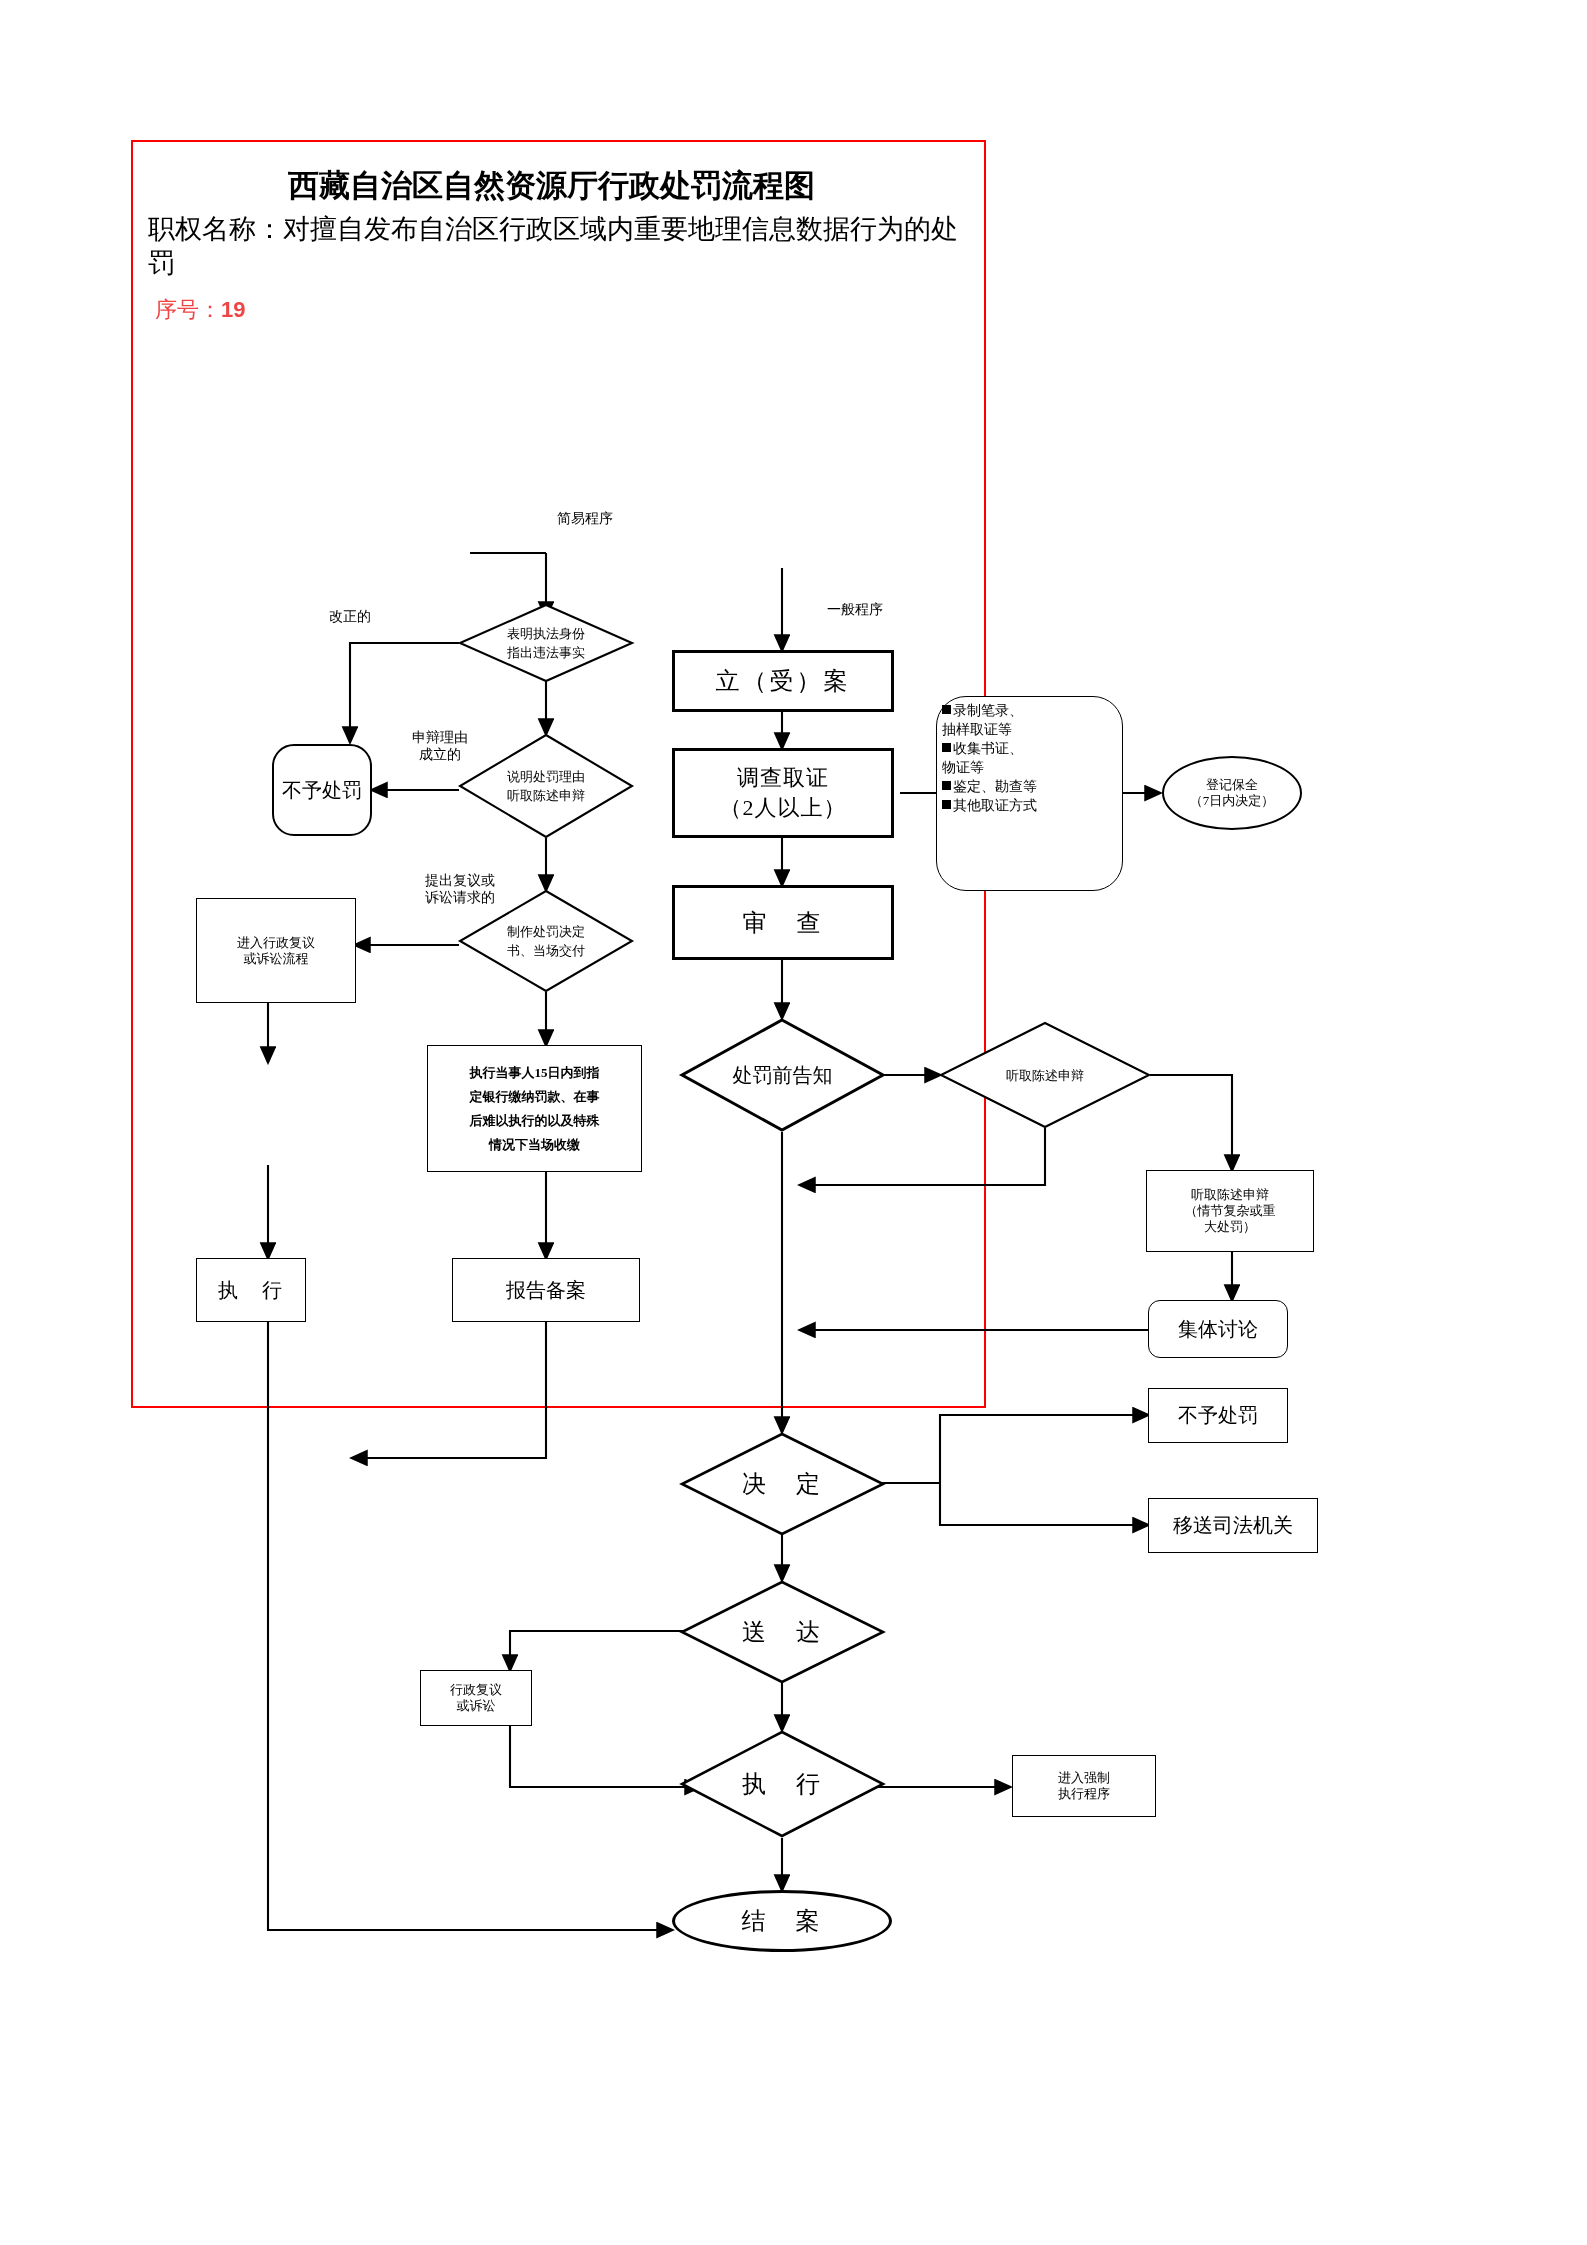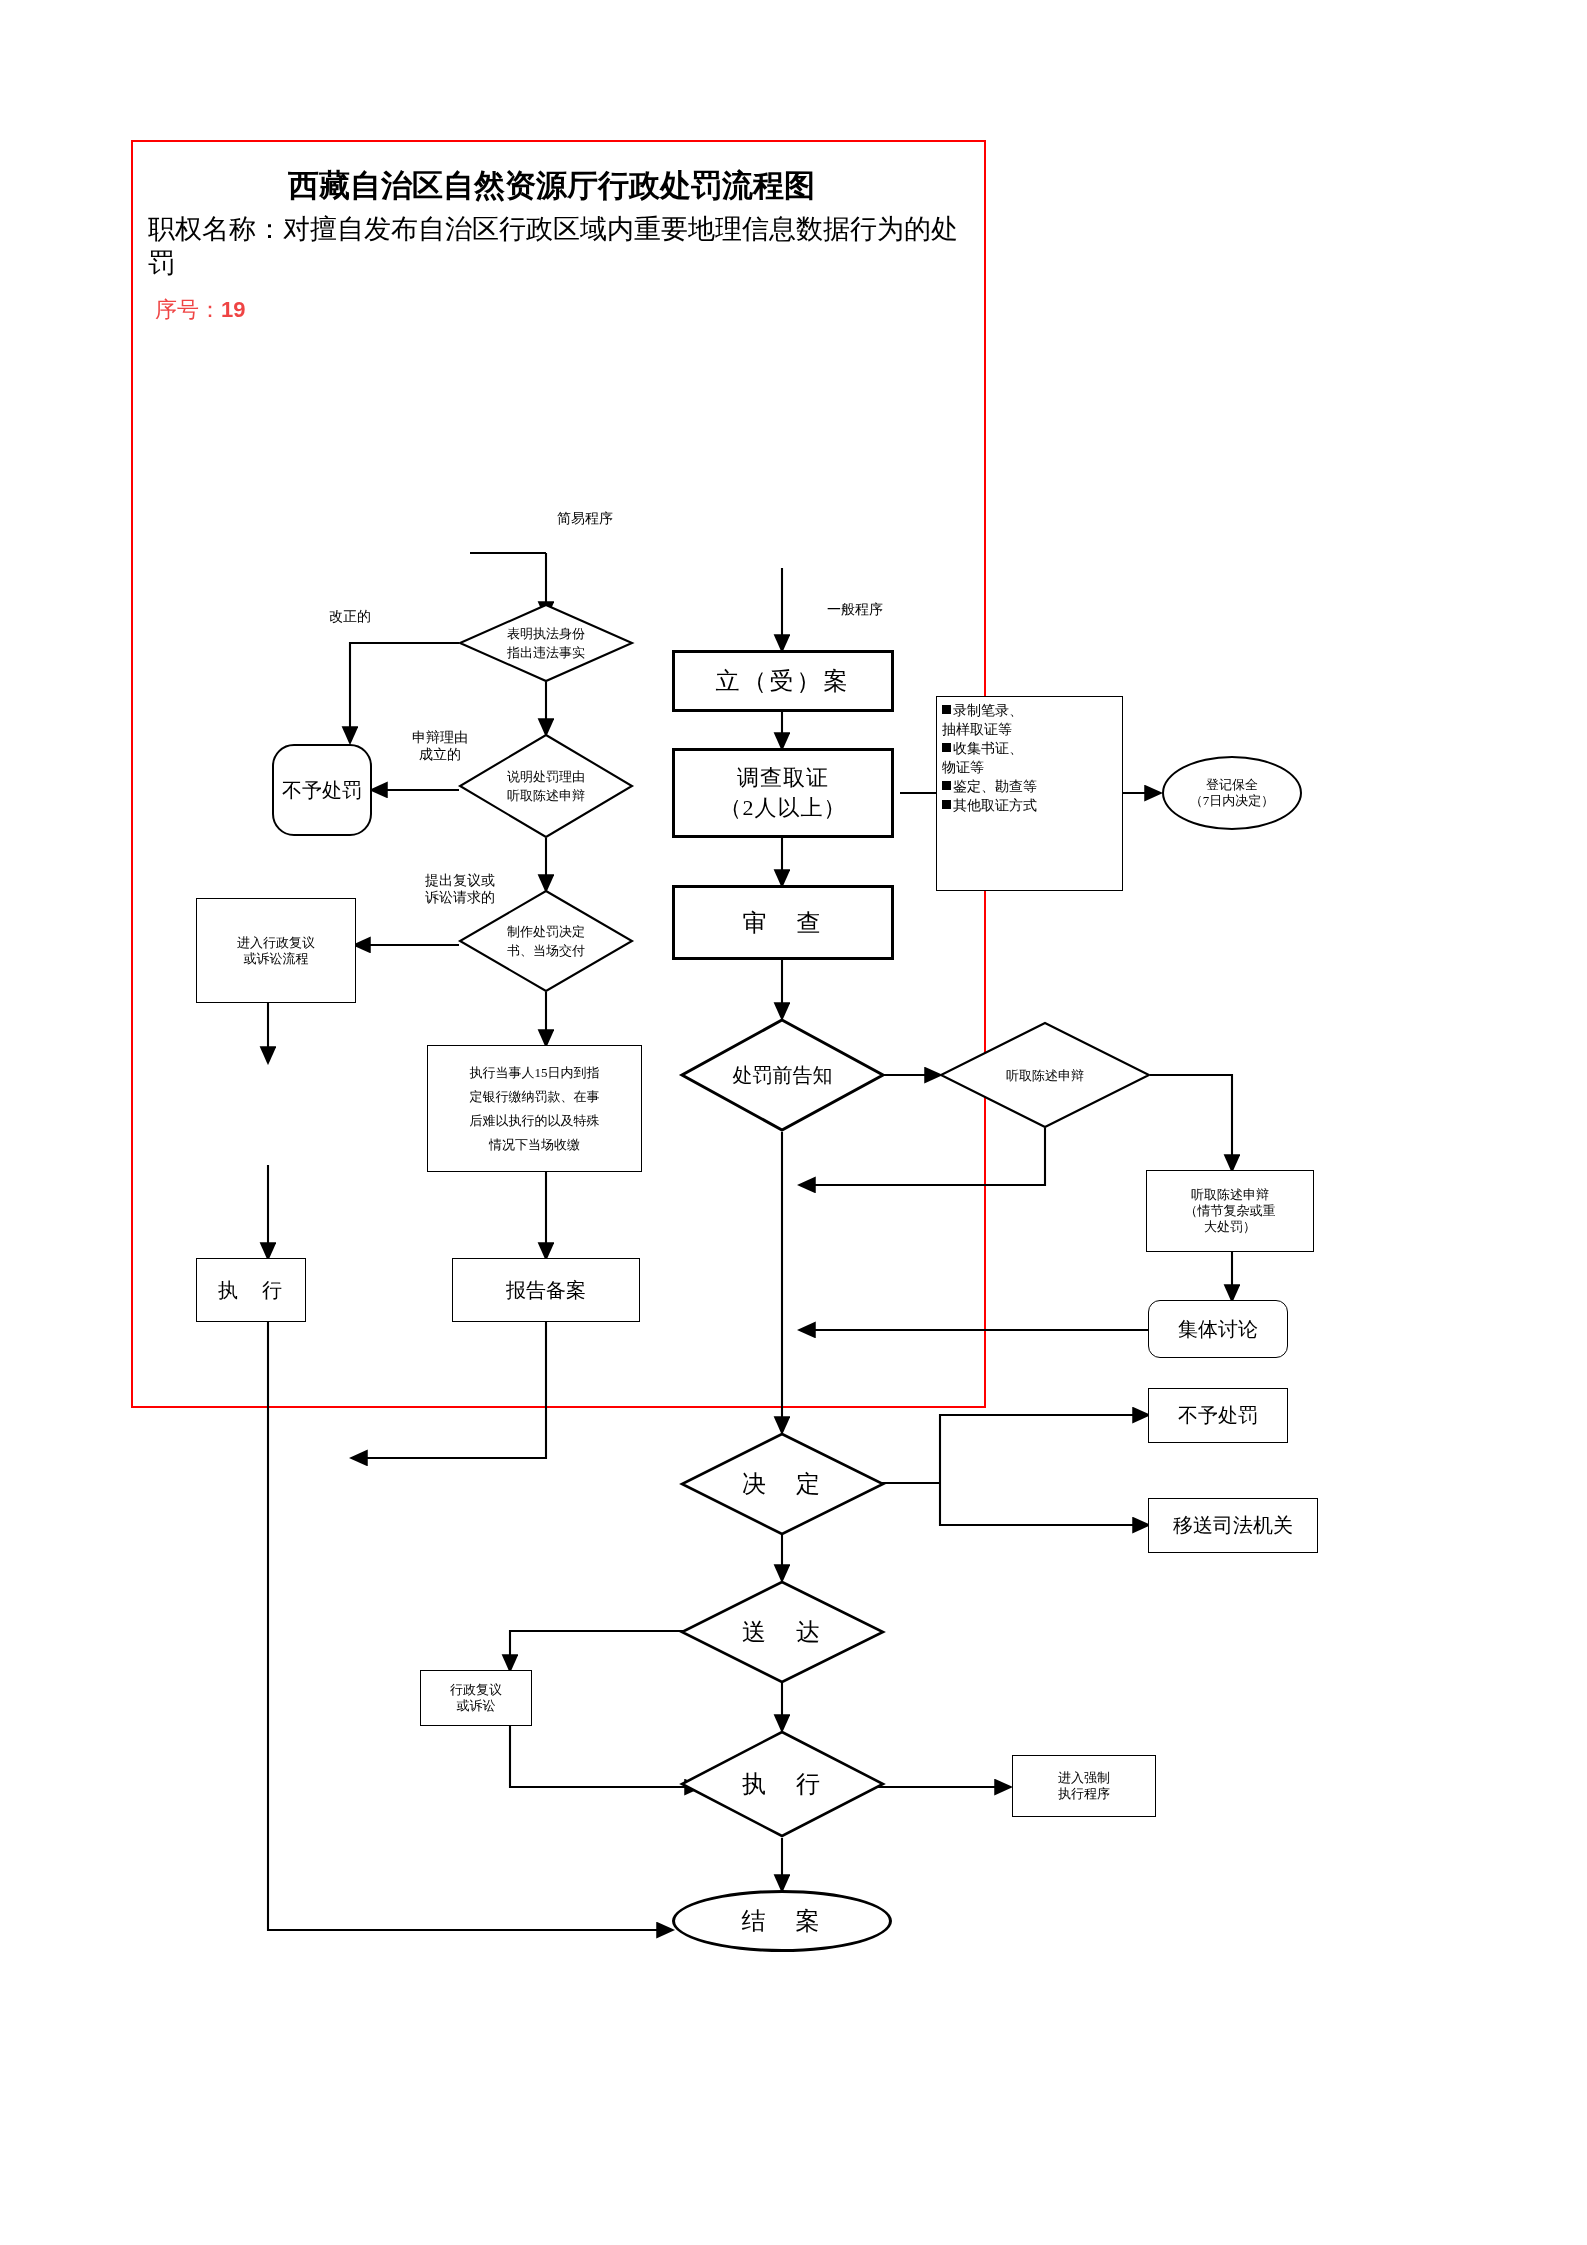--- a/index.html
+++ b/index.html
@@ -149,21 +149,21 @@
 
   <div class="node boxthick big2" style="left:672px;top:748px;width:222px;height:90px;white-space:pre-line;line-height:30px;letter-spacing:1px;">
     <span>调查取证
 （2人以上）</span>
   </div>
 
   <div class="node boxthick big" style="left:672px;top:885px;width:222px;height:75px;">
     <span>审　查</span>
   </div>
 
-  <div class="bullets" style="left:936px;top:696px;width:187px;height:195px;">
+  <div class="bullets" style="left:936px;top:696px;width:187px;height:195px;border-radius:30px;">
     <span class="bi"><i class="sq"></i><span>录制笔录、
 抽样取证等</span></span>
     <span class="bi"><i class="sq"></i><span>收集书证、
 物证等</span></span>
     <span class="bi"><i class="sq"></i><span>鉴定、勘查等</span></span>
     <span class="bi"><i class="sq"></i><span>其他取证方式</span></span>
   </div>
 
   <div class="diamond-wrap" style="left:459px;top:604px;width:174px;height:78px;">
     <svg width="174" height="78" viewBox="0 0 174 78">
@@ -231,21 +231,21 @@
 
 
   <div class="node box mid" style="left:196px;top:1258px;width:110px;height:64px;letter-spacing:2px;">
     <span>执　行</span>
   </div>
 
   <div class="node box mid" style="left:452px;top:1258px;width:188px;height:64px;">
     <span>报告备案</span>
   </div>
 
-  <div class="node box small" style="left:427px;top:1045px;width:215px;height:127px;white-space:pre-line;line-height:24px;">
+  <div class="node box small" style="left:427px;top:1045px;width:215px;height:127px;white-space:pre-line;line-height:24px;font-weight:bold;">
     <span>执行当事人15日内到指
 定银行缴纳罚款、在事
 后难以执行的以及特殊
 情况下当场收缴</span>
   </div>
 
   <div class="node box small" style="left:420px;top:1670px;width:112px;height:56px;white-space:pre-line;">
     <span>行政复议
 或诉讼</span>
   </div>

